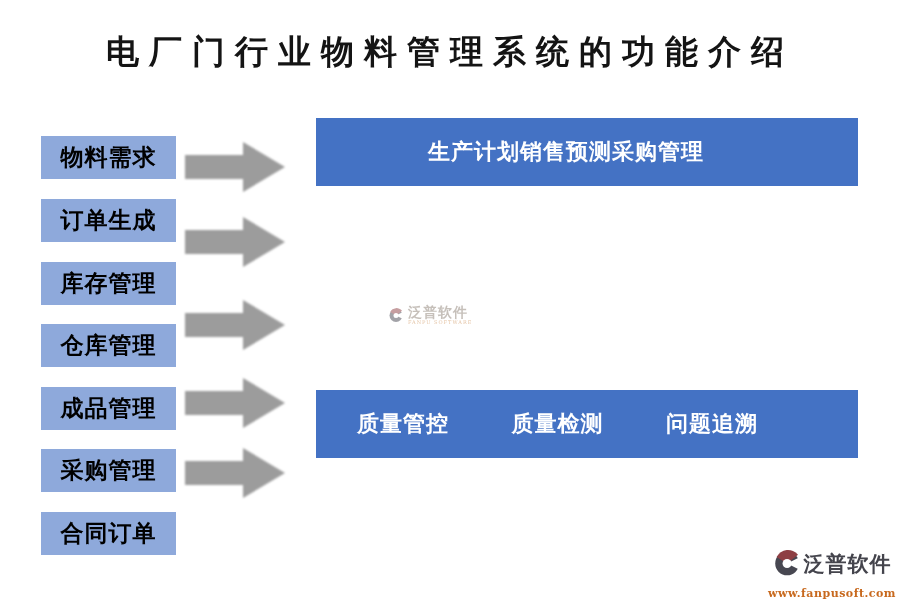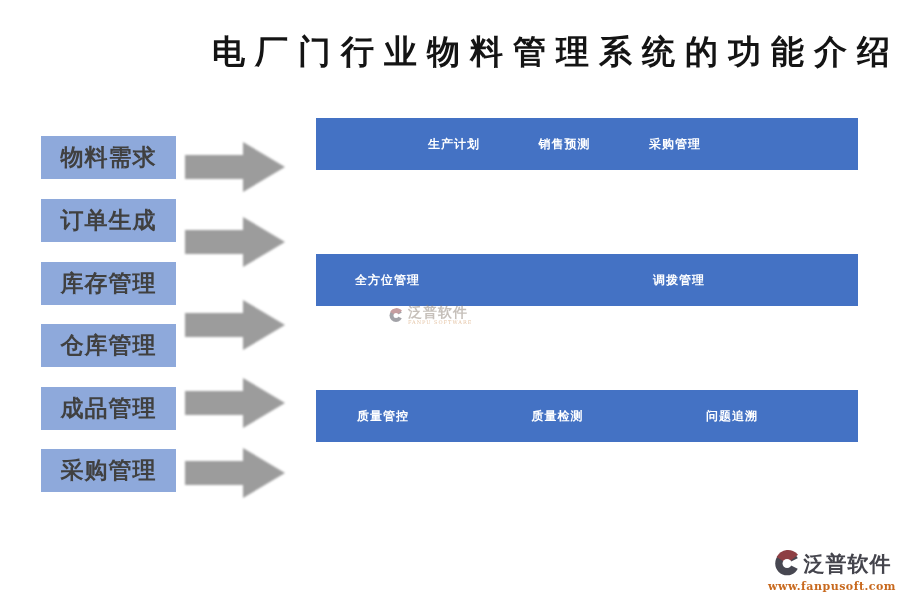--- a/index.html
+++ b/index.html
@@ -1,50 +1,50 @@
 <!DOCTYPE html>
 <html><head>
 <meta charset="utf-8">
 <style>
   html,body{margin:0;padding:0;background:#ffffff;}
   .canvas{
     position:relative;width:900px;height:600px;background:#ffffff;overflow:hidden;
     font-family:"DejaVu Serif","Liberation Serif",serif;
   }
   .title{
-    position:absolute;top:30px;left:0;width:900px;text-align:right;
+    position:absolute;top:30px;left:0;width:900px;text-align:center;
     font-size:33px;font-weight:bold;letter-spacing:10px;color:#141414;white-space:nowrap;
   }
   .lbox{
     position:absolute;left:41px;width:135px;height:43px;background:#8EA9DB;
-    color:#404040;font-size:23px;font-weight:bold;letter-spacing:1px;
+    color:#000000;font-size:23px;font-weight:bold;letter-spacing:1px;
     display:flex;align-items:center;justify-content:center;white-space:nowrap;
   }
   .arrow{position:absolute;left:180px;width:110px;height:60px;}
   .bar{
-    position:absolute;left:316px;width:542px;height:52px;background:#4472C4;
-    color:#ffffff;font-size:12px;font-weight:bold;
+    position:absolute;left:316px;width:542px;height:68px;background:#4472C4;
+    color:#ffffff;font-size:22px;font-weight:bold;
     display:flex;align-items:center;justify-content:space-between;
     box-sizing:border-box;
   }
   .bar span{white-space:nowrap;letter-spacing:1px;}
   .watermark{
     position:absolute;left:388px;top:305px;display:flex;align-items:center;gap:3px;
     opacity:0.5;z-index:3;
   }
   .watermark .wm-text{color:#8f8378;font-size:14px;font-weight:bold;letter-spacing:1px;line-height:14px;}
   .watermark .wm-sub{color:#c9884a;font-size:5px;letter-spacing:1px;line-height:6px;}
   .logo-patch{position:absolute;left:823px;top:551px;width:77px;height:49px;background:#ffffff;z-index:2;}
   .logo{
     position:absolute;left:766px;top:548px;width:132px;z-index:4;
     display:flex;flex-direction:column;align-items:center;
   }
   .logo-row{display:flex;align-items:center;gap:1px;}
   .logo-name{font-size:21px;font-weight:bold;color:#44444c;letter-spacing:1px;white-space:nowrap;}
-  .logo-url{font-size:11px;font-weight:bold;color:#C8691E;white-space:nowrap;margin-top:1px;letter-spacing:0.5px;}
+  .logo-url{font-size:11px;font-weight:bold;color:#C8691E;white-space:nowrap;margin-top:8px;letter-spacing:0.5px;}
   .hidden-defs{position:absolute;width:0;height:0;overflow:hidden;}
 </style>
 </head>
 <body>
 
 <svg class="hidden-defs" xmlns="http://www.w3.org/2000/svg">
   <defs>
     <g id="fanpu-icon">
       <circle cx="15" cy="17" r="13" fill="#474751"></circle>
       <path d="M3.5,10 A14,14 0 0 1 27,7.5 L15,17 Z" fill="#8e3f44"></path>
@@ -72,20 +72,23 @@
     </div>
   <div class="lbox" style="top:324px">
       <span>仓库管理</span>
     </div>
   <div class="lbox" style="top:387px">
       <span>成品管理</span>
     </div>
   <div class="lbox" style="top:449px">
       <span>采购管理</span>
     </div>
+  <div class="lbox" style="top:512px">
+      <span>合同订单</span>
+    </div>
 
   <svg class="arrow" style="top:137px" viewBox="0 0 110 60">
       <polygon points="5,18 63,18 63,5 105,30 63,55 63,42 5,42" fill="#9C9C9C" filter="url(#soft)"></polygon>
     </svg>
   <svg class="arrow" style="top:212px" viewBox="0 0 110 60">
       <polygon points="5,18 63,18 63,5 105,30 63,55 63,42 5,42" fill="#9C9C9C" filter="url(#soft)"></polygon>
     </svg>
   <svg class="arrow" style="top:295px" viewBox="0 0 110 60">
       <polygon points="5,18 63,18 63,5 105,30 63,55 63,42 5,42" fill="#9C9C9C" filter="url(#soft)"></polygon>
     </svg>
@@ -93,24 +96,20 @@
       <polygon points="5,18 63,18 63,5 105,30 63,55 63,42 5,42" fill="#9C9C9C" filter="url(#soft)"></polygon>
     </svg>
   <svg class="arrow" style="top:443px" viewBox="0 0 110 60">
       <polygon points="5,18 63,18 63,5 105,30 63,55 63,42 5,42" fill="#9C9C9C" filter="url(#soft)"></polygon>
     </svg>
 
   <div class="bar" style="top:118px;padding:0 157px 0 112px">
     <span>生产计划</span>
     <span>销售预测</span>
     <span>采购管理</span>
-  </div>
-  <div class="bar" style="top:254px;padding:0 153px 0 39px">
-    <span>全方位管理</span>
-    <span>调拨管理</span>
   </div>
   <div class="bar" style="top:390px;padding:0 100px 0 41px">
     <span>质量管控</span>
     <span>质量检测</span>
     <span>问题追溯</span>
   </div>
 
   <div class="watermark">
     <svg width="17" height="17" viewBox="0 0 32 34">
         <use href="#fanpu-icon"></use>

